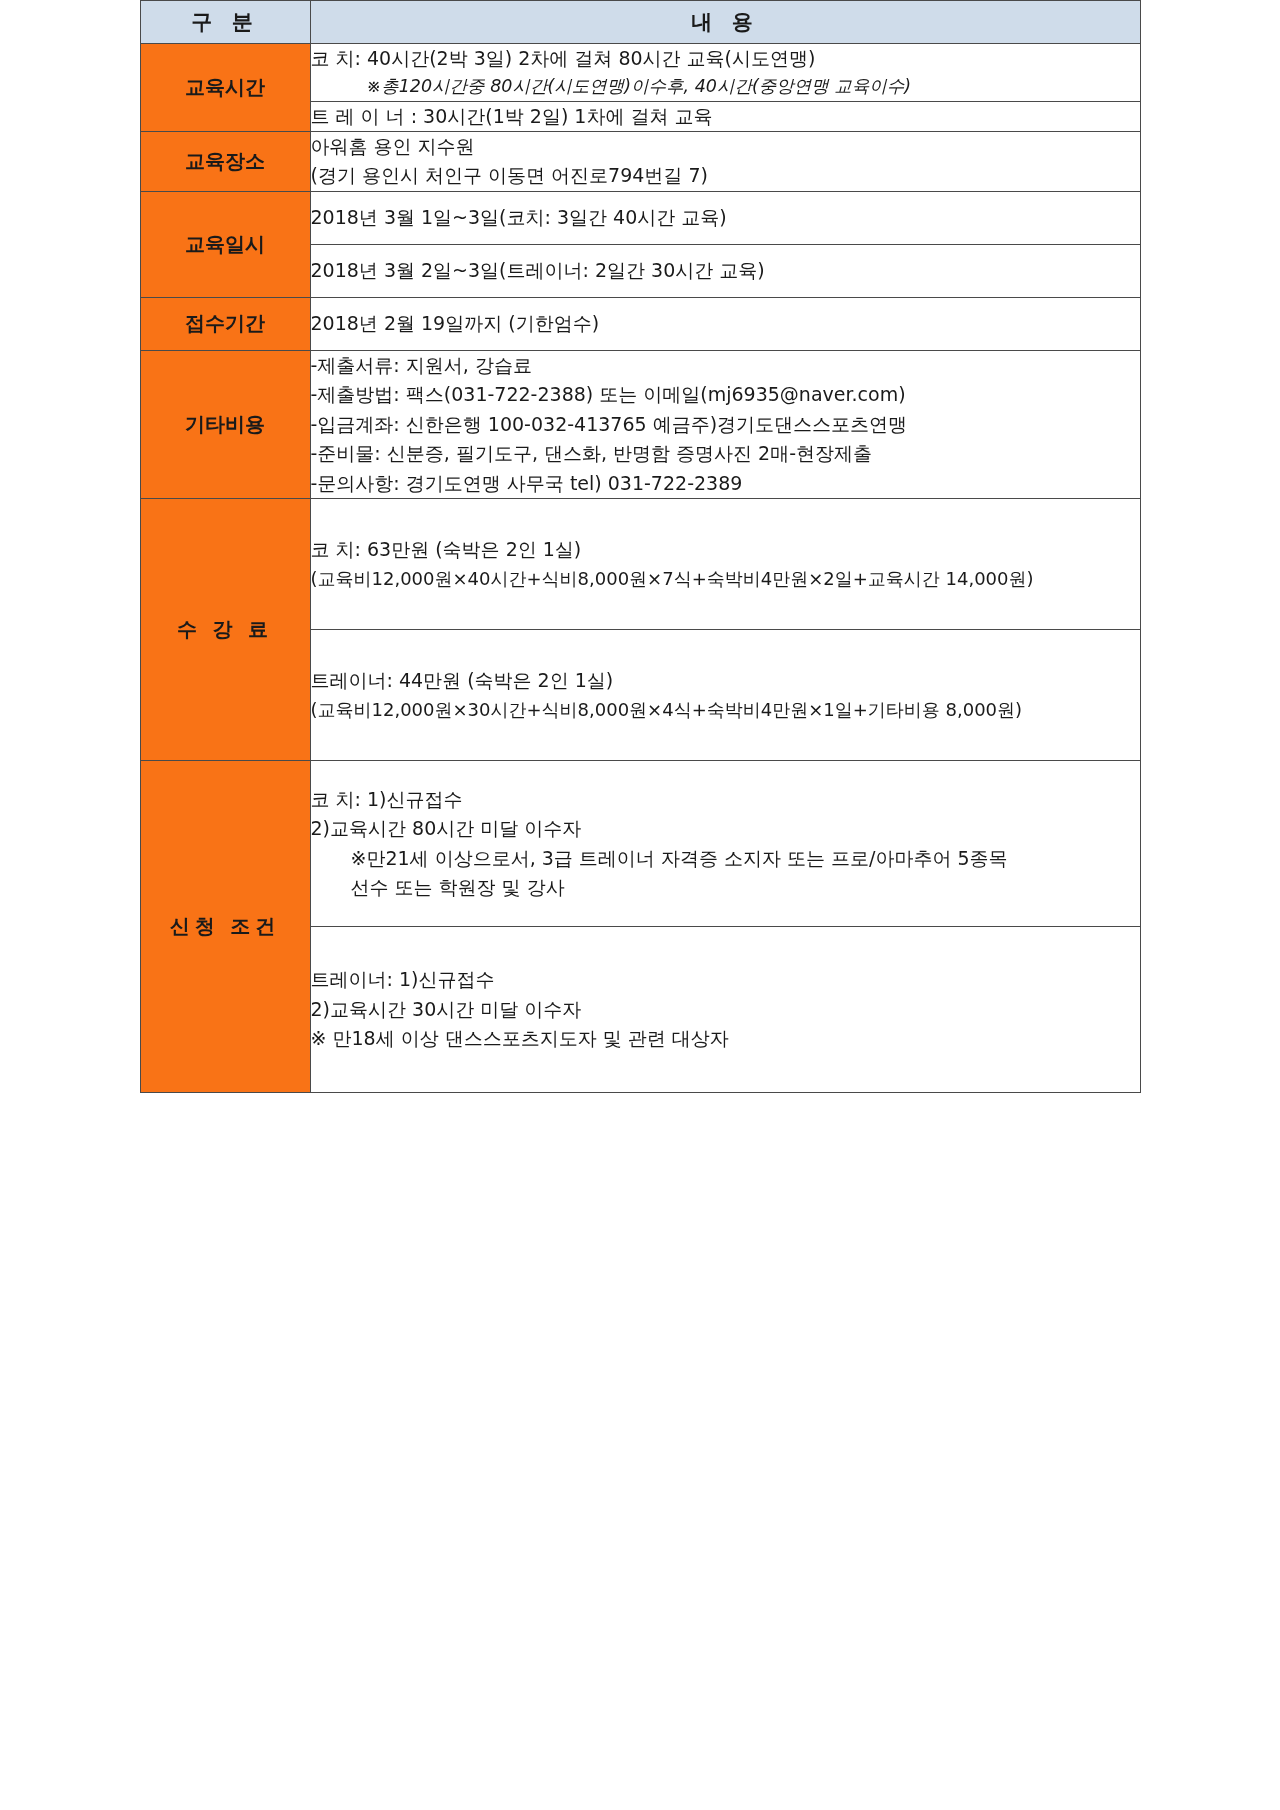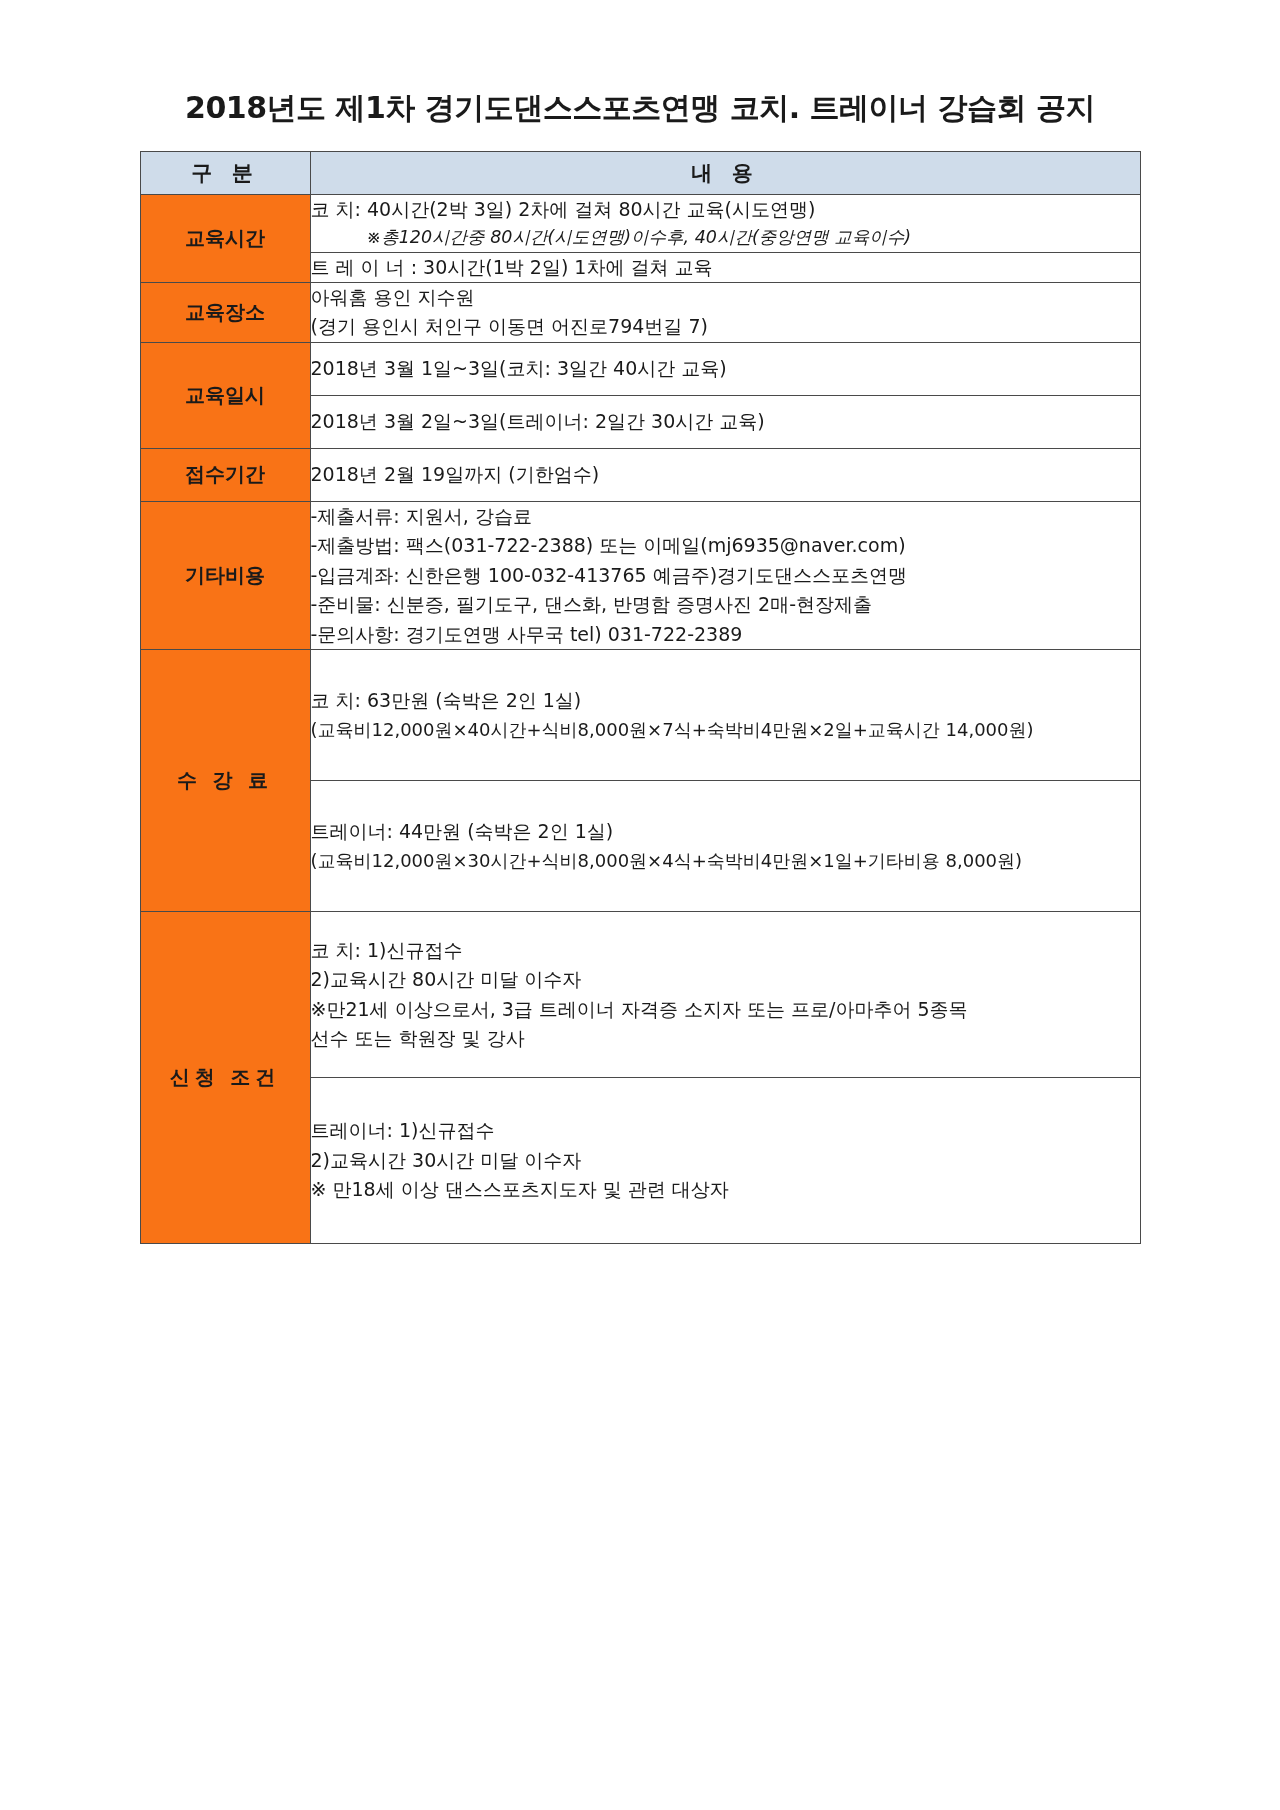--- a/index.html
+++ b/index.html
@@ -63,32 +63,31 @@
   .cell {
     padding: 14px 16px 14px 18px;
     line-height: 1.55;
     font-size: 19px;
     text-align: left;
     font-family: "DejaVu Sans", "Liberation Sans", sans-serif;
   }
   .cell .line { white-space: nowrap; }
   .cell .ind1 { padding-left: 56px; }
   .cell .ind2 { }
-  .cell .ind3 { }
+  .cell .ind3 { padding-left: 40px; }
   .small { font-size: 17.5px; font-style: italic; }
   .pad-lg { padding-top: 26px; padding-bottom: 26px; }
   .pad-xl { padding-top: 34px; padding-bottom: 34px; }
   .nowrapsm { white-space: nowrap; font-size: 18px; }
 </style>
 </head>
 <body>
 
 <div class="page">
 
-  <h1 class="doc-title">2018년도 제1차 경기도댄스스포츠연맹  코치. 트레이너 강습회 공지</h1>
 
   <table class="notice">
     <colgroup>
       <col style="width:170px">
       <col style="width:830px">
     </colgroup>
     <tbody>
       <tr>
         <th class="hdr">구   분</th>
         <th class="hdr">내   용</th>

